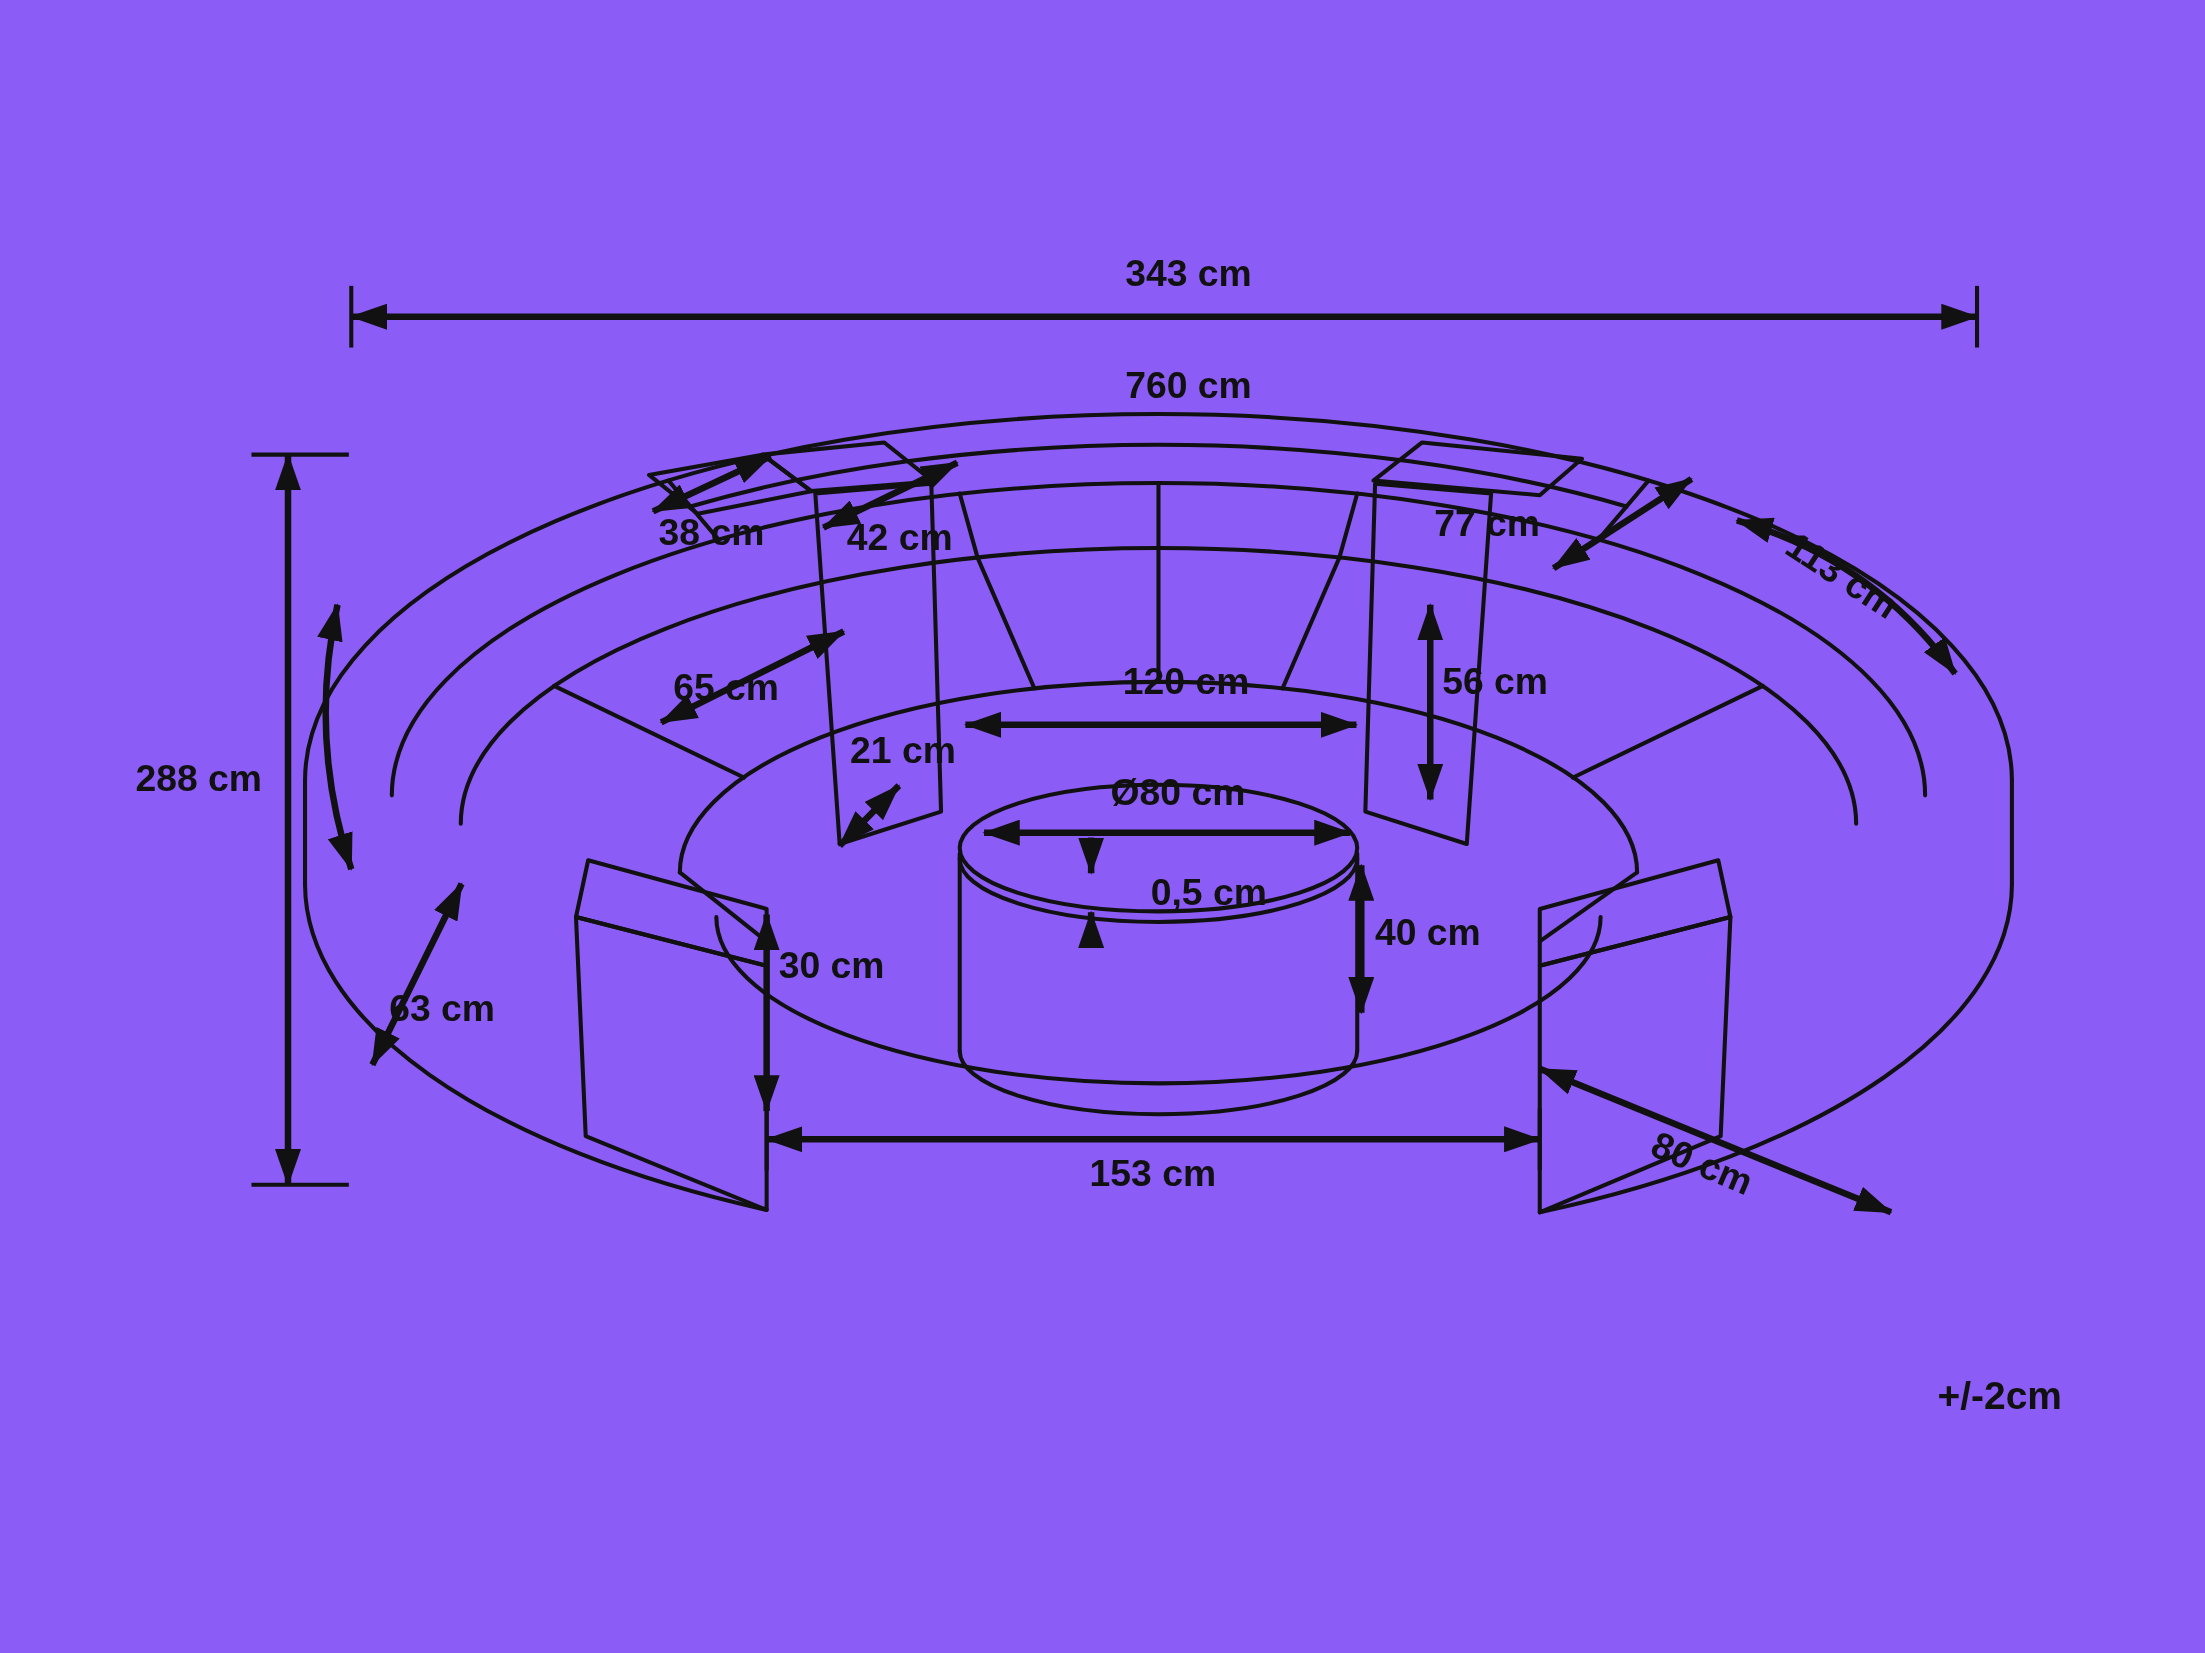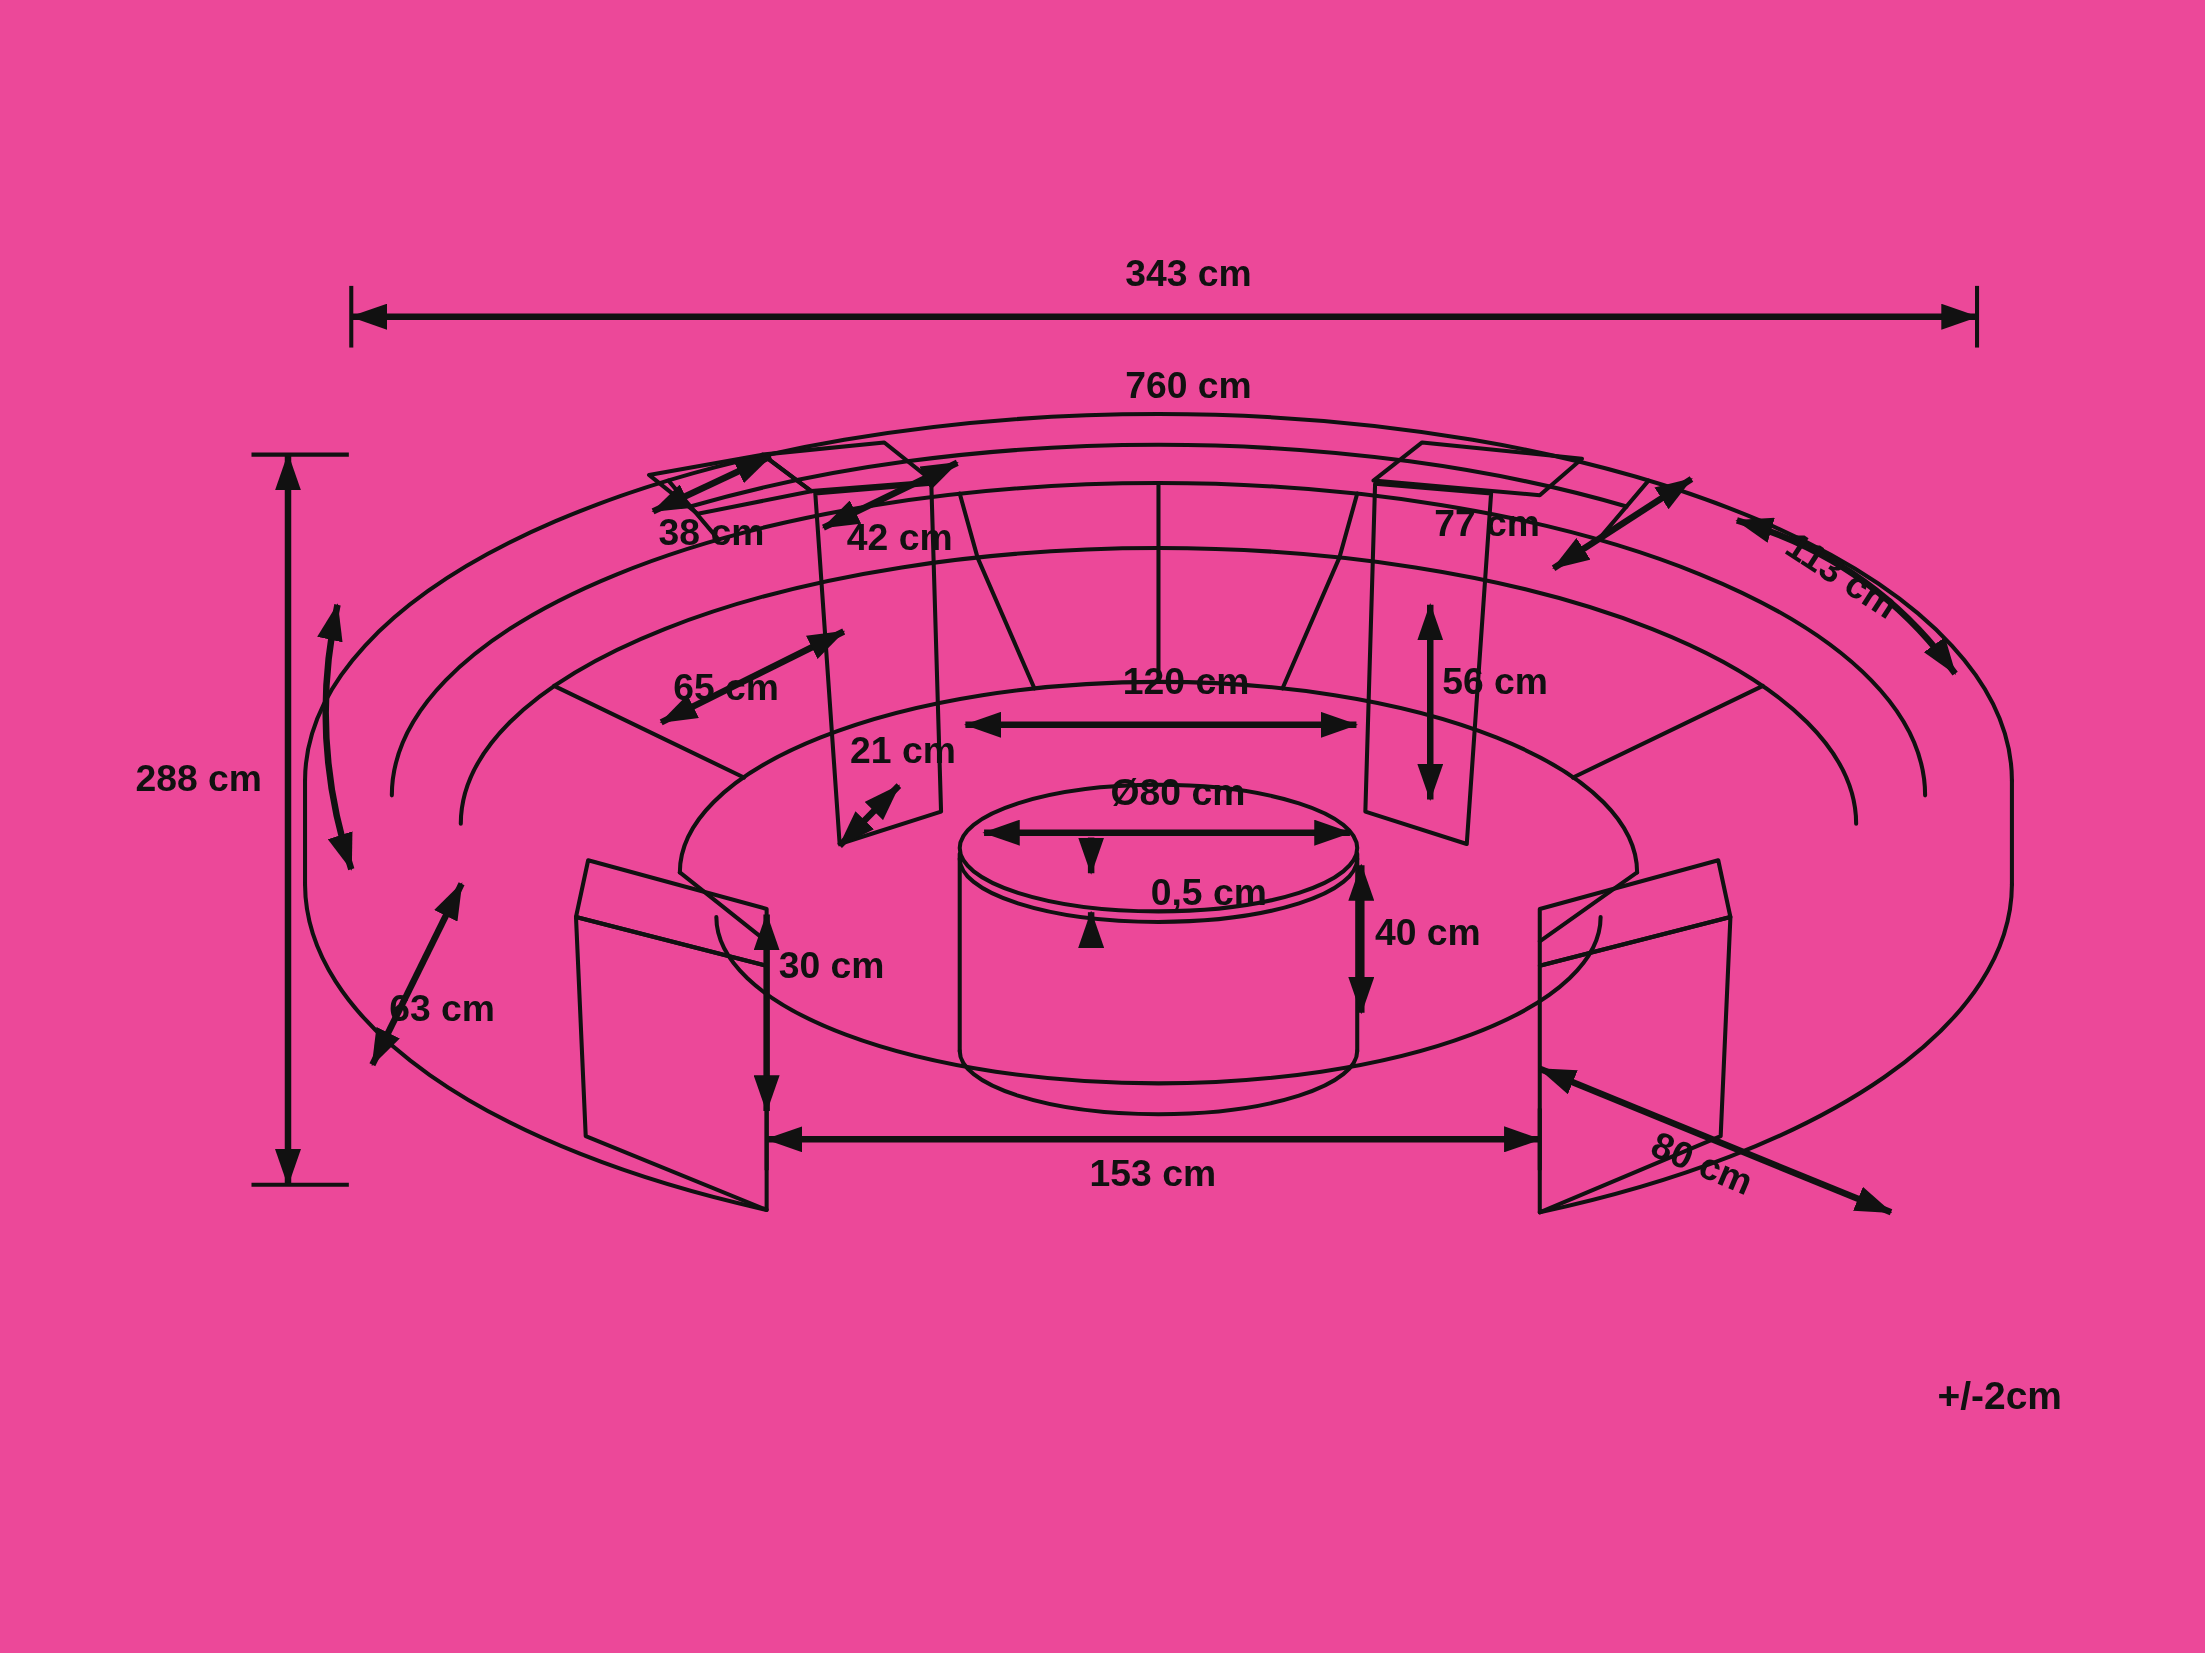--- a/index.html
+++ b/index.html
@@ -1,19 +1,19 @@
 <!DOCTYPE html>
 <html style="font-size:13px"><head>
 <meta charset="utf-8">
 <style>
   html,body{margin:0;padding:0;background:#ffffff;}
   #canvas{
     position:relative;
     width:2205px;height:1654px;
-    background:#ec4899;
+    background:#8b5cf6;
     font-family:"Liberation Sans",sans-serif;
   }
   svg{display:block;}
   .ln{stroke:#111111;stroke-width:5;fill:none;stroke-linejoin:round;stroke-linecap:round;}
   .dim{stroke:#111111;stroke-width:8;fill:none;stroke-linecap:butt;}
   .tick{stroke:#111111;stroke-width:5;fill:none;}
   .lbl{font-family:"Liberation Sans",sans-serif;font-weight:700;font-size:46px;fill:#111111;text-anchor:middle;}
   .note{font-family:"Liberation Sans",sans-serif;font-weight:700;font-size:48px;fill:#111111;text-anchor:middle;}
 </style>
 </head>

